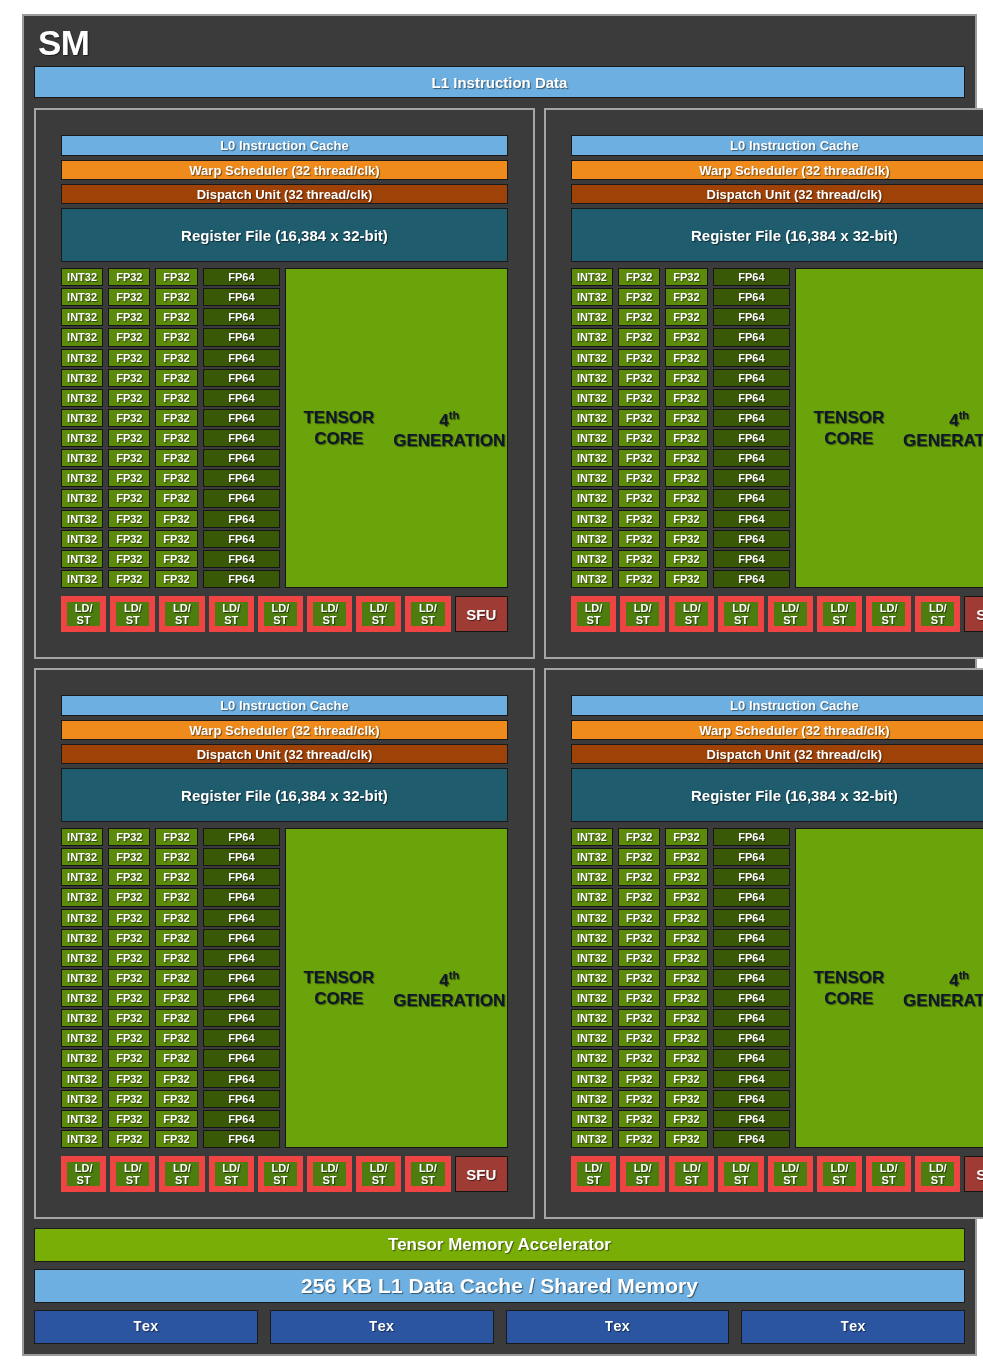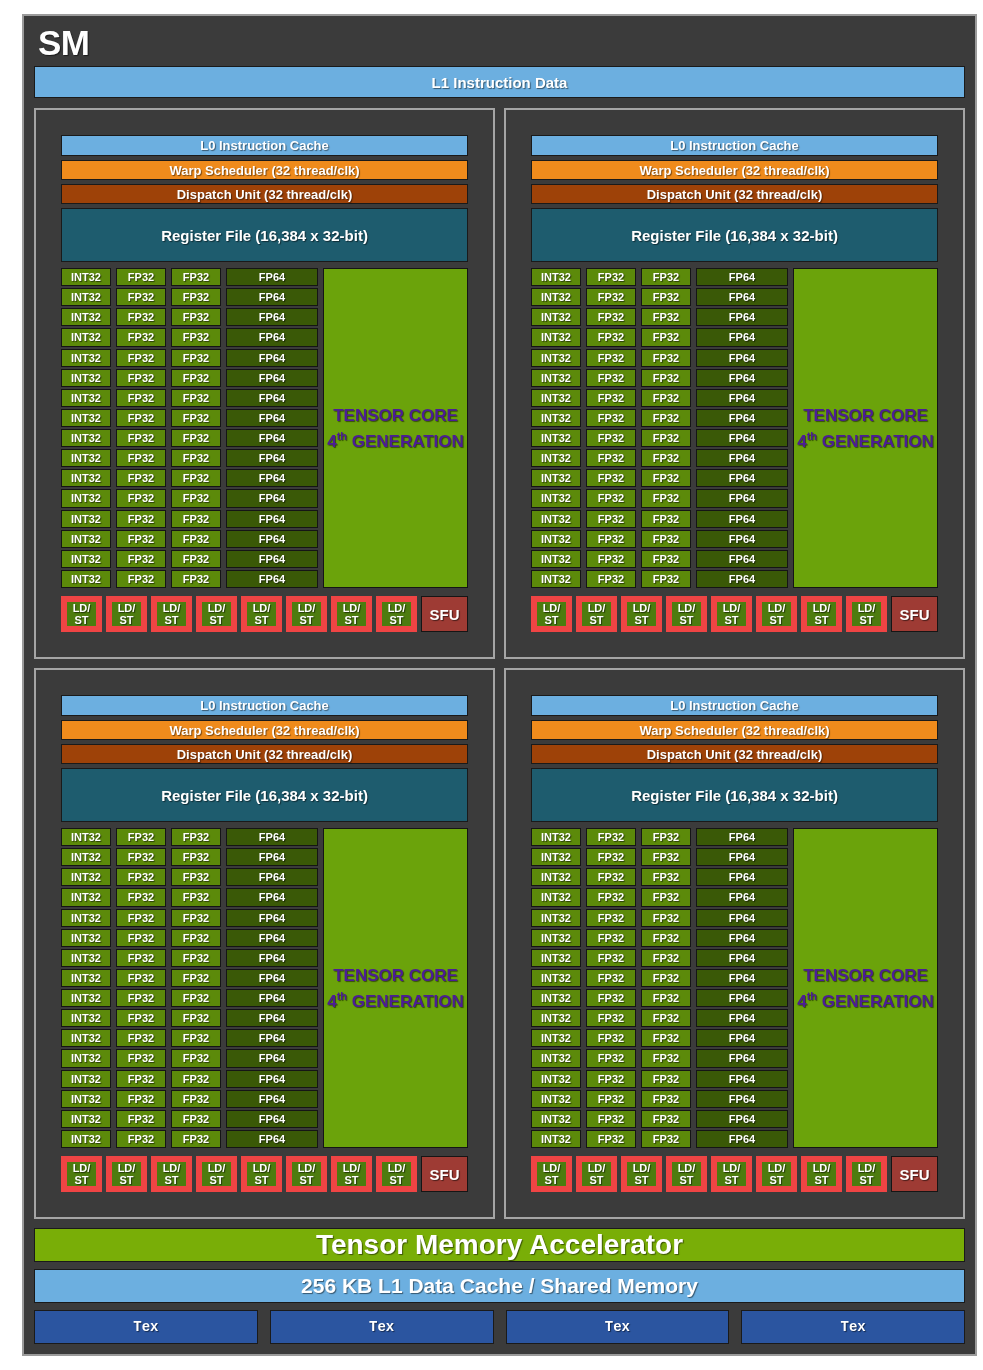--- a/index.html
+++ b/index.html
@@ -139,26 +139,26 @@
     text-shadow: 1px 1px 1px rgba(0,0,0,0.55);
   }
   .cell-int, .cell-fp32 { background: #5c8a0a; }
   .cell-fp64 { background: #3a5907; }
 
   .tensor-core {
     box-sizing: border-box;
     flex: 1 1 auto;
     background: #6ba30b;
     border: 1px solid #151515;
-    color: #4c1d95;
+    color: #0f172a;
     font-weight: bold;
     font-size: 17px;
     line-height: 21px;
     display: flex;
-    flex-direction: column;
+    flex-direction: row;
     align-items: center;
     justify-content: center;
     text-align: center;
     text-shadow: 1px 1px 1px rgba(0,0,0,0.5);
     min-width: 0;
   }
   .tensor-core sup {
     font-size: 11px;
     vertical-align: super;
   }
@@ -203,21 +203,21 @@
   
   .bottom-stack {
     flex: 0 0 auto;
     display: flex;
     flex-direction: column;
     gap: 7px;
     margin-top: 9px;
   }
   .tma {
     height: 34px;
-    font-size: 28px;
+    font-size: 17px;
     background: #79ae07;
   }
   .l1-data {
     height: 34px;
     font-size: 21px;
     background: #6cafe0;
   }
   .tex-row {
     display: flex;
     gap: 12px;

